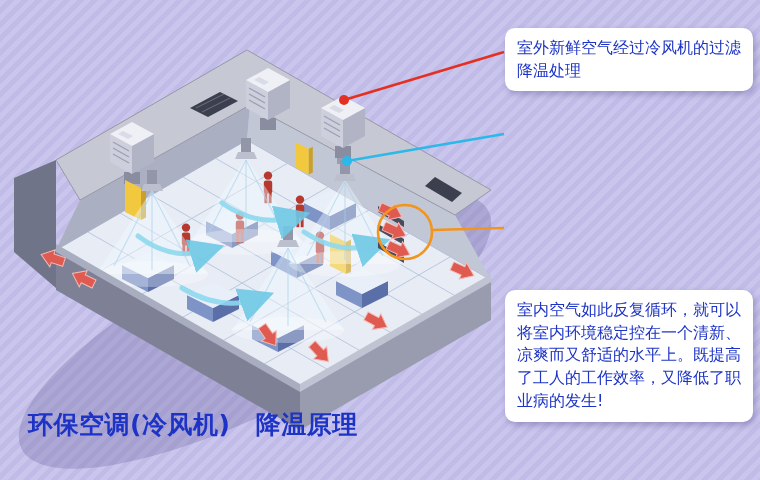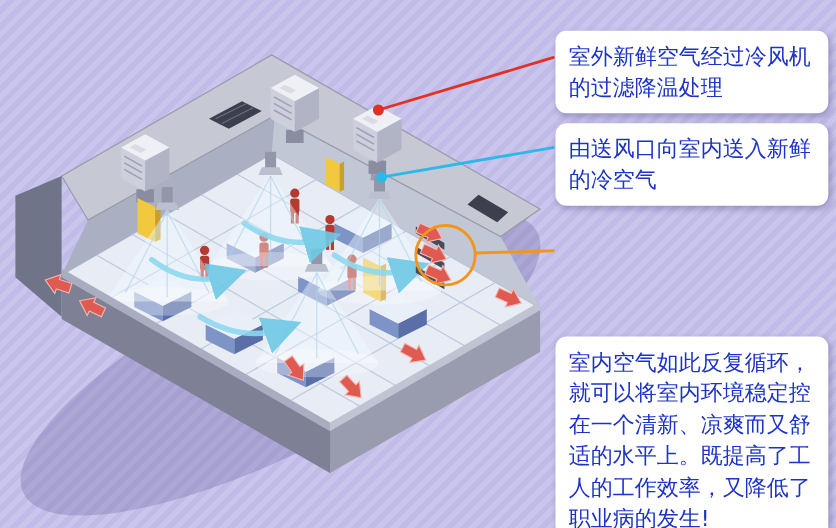--- a/index.html
+++ b/index.html
@@ -6,27 +6,27 @@
   html,body { width:760px; height:480px; }
   body { font-family:"DejaVu Sans","Liberation Sans",sans-serif; }
   .stage {
     position:relative; width:760px; height:480px; overflow:hidden;
     background:repeating-linear-gradient(135deg,#c9c5ec 0 5px,#c0bbe7 5px 10px);
   }
   .scene-svg { position:absolute; left:0; top:0; width:760px; height:480px; }
   .callout {
     position:absolute; left:505px; width:248px;
     background:#ffffff; border-radius:10px; padding:9px 12px;
-    color:#1d33c6; font-size:20px; line-height:1.42;
+    color:#1d33c6; font-size:16px; line-height:1.42;
     box-shadow:2px 3px 6px rgba(86,78,140,.40);
   }
   #callout-1 { top:28px; }
   #callout-2 { top:112px; }
   #callout-3 { top:188px; }
-  #callout-4 { top:290px;margin-top:16px; }
+  #callout-4 { top:290px; }
   .title {
     position:absolute; left:28px; top:408px;
     font-size:25px; font-weight:bold; color:#1d33c6; letter-spacing:.5px;
     white-space:nowrap;
   }
 </style>
 </head>
 <body>
 
 <div class="stage">
@@ -174,20 +174,18 @@
       <circle cx="347" cy="161" r="5" fill="#2cb8e9"></circle>
 
       <circle cx="405" cy="232" r="27" fill="none" stroke="#f2951d" stroke-width="2.6"></circle>
       <line x1="432" y1="230" x2="504" y2="228" stroke="#f2951d" stroke-width="2.6"></line>
     </g>
   </svg>
 
   <div class="callout" id="callout-1">
     <span>室外新鲜空气经过冷风机的过滤降温处理</span>
   </div>
-  <div class="callout" id="callout-2">
-    <span>由送风口向室内送入新鲜的冷空气</span>
-  </div>
   <div class="callout" id="callout-4">
     <span>室内空气如此反复循环，就可以将室内环境稳定控在一个清新、凉爽而又舒适的水平上。既提高了工人的工作效率，又降低了职业病的发生!</span>
   </div>
 
+  <div class="title">环保空调(冷风机)　降温原理</div>
 </div>
 
 </body></html>

